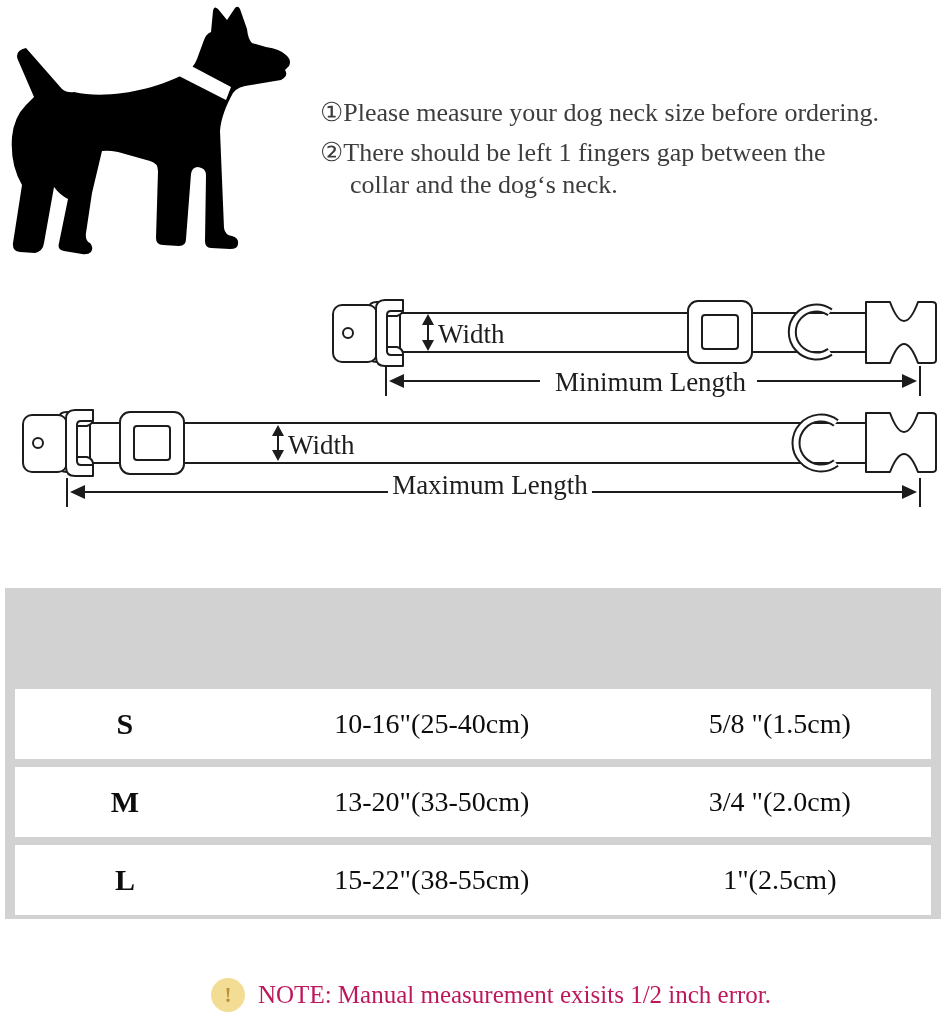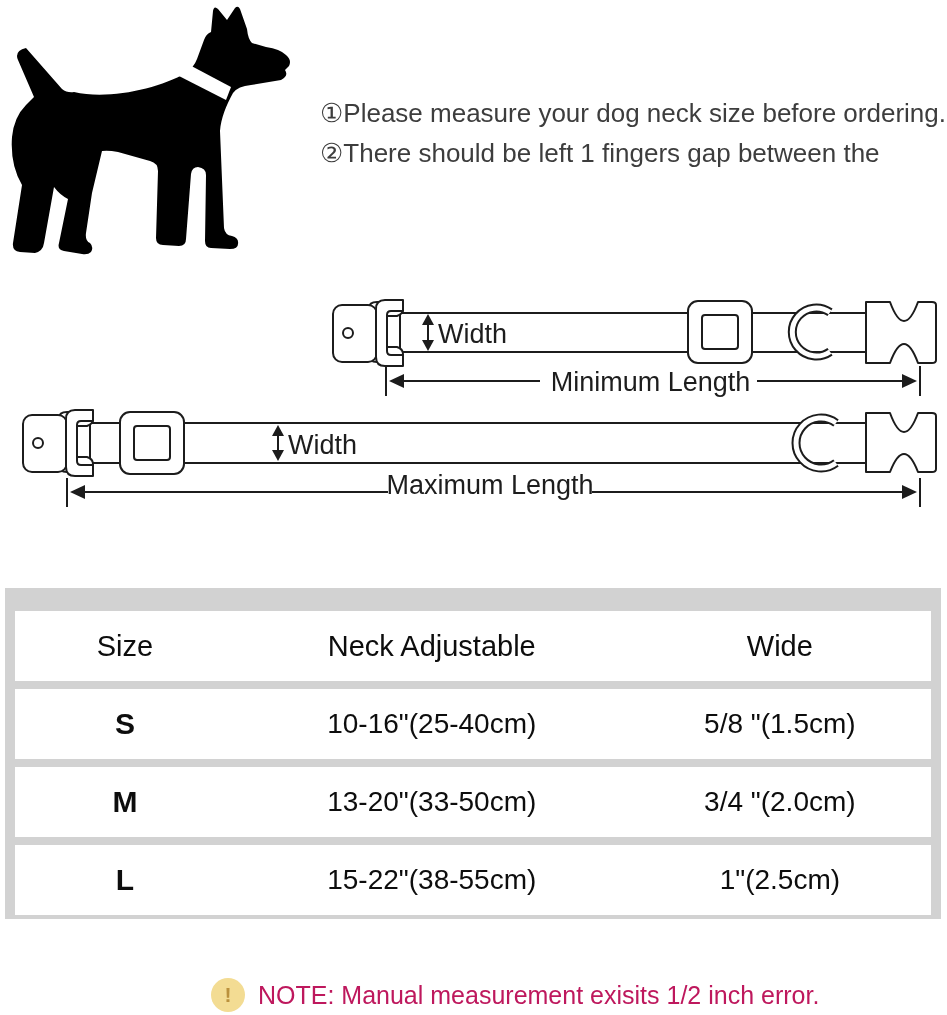--- a/index.html
+++ b/index.html
@@ -1,18 +1,18 @@
 <!DOCTYPE html>
 <html><head>
 <meta charset="utf-8">
 <style>
   html,body{margin:0;padding:0;background:#fff;}
   .canvas{
     position:relative;width:947px;height:1015px;background:#ffffff;
-    font-family:Liberation Sans, sans-serif;overflow:hidden;border-radius:32px;
+    font-family:Liberation Serif, serif;overflow:hidden;border-radius:32px;
   }
   svg{position:absolute;display:block;}
   .shape{fill:#ffffff;stroke:#1c1c1c;stroke-width:2;stroke-linejoin:round;}
   .dimline{stroke:#1c1c1c;stroke-width:2;}
   .dimhead{fill:#1c1c1c;stroke:none;}
 
   .instructions{position:absolute;left:320px;top:97px;width:615px;color:#3d3d3d;font-size:26px;}
   .instr-line{line-height:32px;white-space:nowrap;}
   .instr-gap{margin-bottom:8px;}
   .instr-indent{padding-left:30px;}
@@ -80,20 +80,21 @@
       L12,180
       Q0,160 2,132 Q4,112 16,100
       L24,92
       L8,55 Q4,46 16,43 Z"></path>
     <path fill="#ffffff" d="M172,56 L221,82 L216,95 L165,69 Z"></path>
   </svg>
 
   <div class="instructions">
     <div class="instr-line instr-gap">①Please measure your dog neck size before ordering.</div>
     <div class="instr-line">②There should be left 1 fingers gap between the</div>
+    <div class="instr-line instr-indent">collar and the dog‘s neck.</div>
   </div>
 
   <svg style="left:0;top:280px;" width="947" height="235" viewBox="0 280 947 235">
 
     <g>
       <rect class="shape" x="400" y="313" width="468" height="39"></rect>
 
       <g transform="translate(333,302)">
         <path class="shape" d="M64,0 H44 Q36,0 36,6 V14 H64 Q70,12 70,7 Q70,2 64,0 Z"></path>
         <path class="shape" d="M64,45 H36 V53 Q36,60 44,60 H64 Q70,58 70,52 Q70,47 64,45 Z"></path>
@@ -169,25 +170,20 @@
       </g>
     </g>
   </svg>
 
   <div class="diag-label" style="left:438px;top:319px;">Width</div>
   <div class="diag-label centered" style="left:543px;top:367px;width:215px;">Minimum Length</div>
   <div class="diag-label" style="left:288px;top:430px;">Width</div>
   <div class="diag-label centered" style="left:386px;top:470px;width:208px;">Maximum Length</div>
 
   <div class="size-table">
-    <div class="trow trow-header">
-      <div class="cell c1 hcell">Size</div>
-      <div class="cell c2 hcell">Neck Adjustable</div>
-      <div class="cell c3 hcell">Wide</div>
-    </div>
     <div class="trow trow-s">
       <div class="cell c1 szcell">S</div>
       <div class="cell c2 valcell">10-16"(25-40cm)</div>
       <div class="cell c3 valcell">5/8 "(1.5cm)</div>
     </div>
     <div class="trow trow-m">
       <div class="cell c1 szcell">M</div>
       <div class="cell c2 valcell">13-20"(33-50cm)</div>
       <div class="cell c3 valcell">3/4 "(2.0cm)</div>
     </div>

